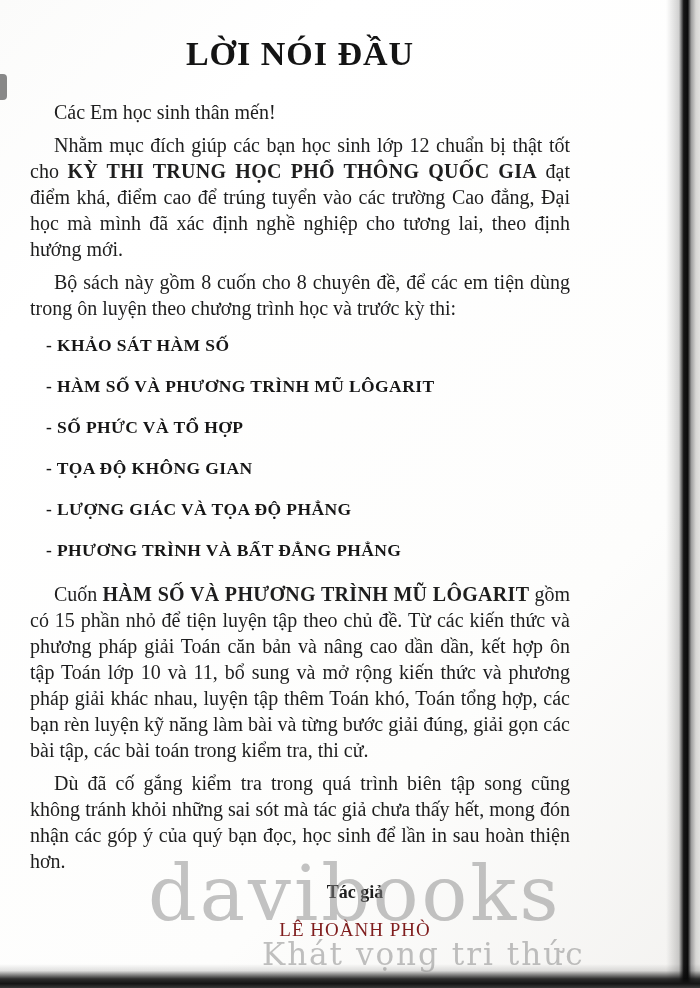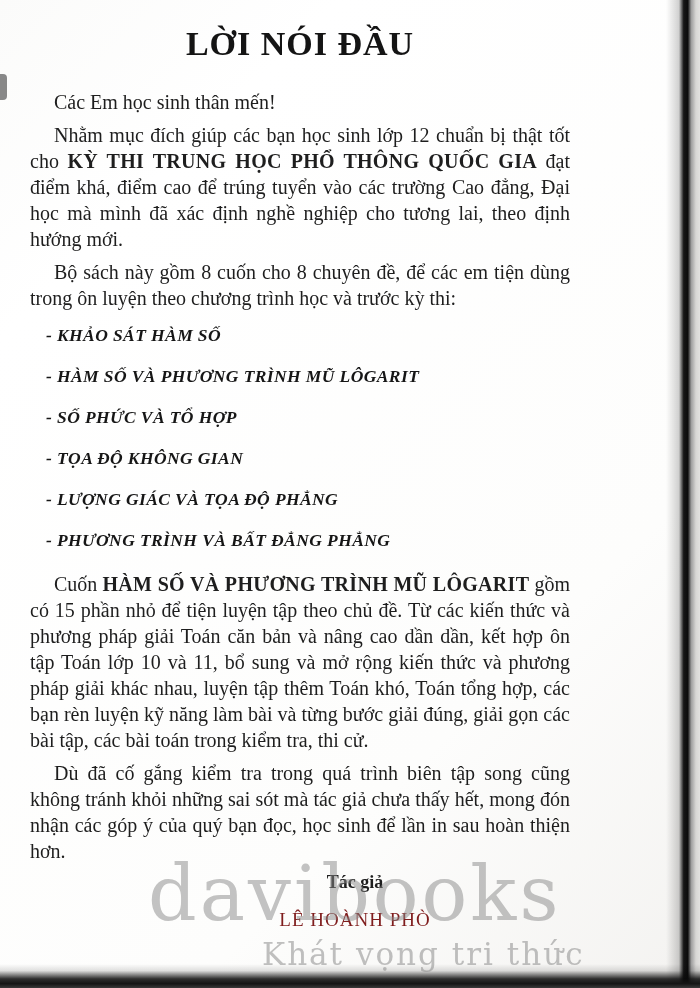--- a/index.html
+++ b/index.html
@@ -15,21 +15,21 @@
     font-family: "Liberation Serif", "DejaVu Serif", serif;
     color: #1e1e1e;
   }
   .page {
     position: absolute;
     inset: 0;
     background: linear-gradient(135deg, #fbfbfa 0%, #ffffff 20%, #fdfdfc 70%, #f3f2f0 100%);
   }
   .content {
     position: absolute;
-    top: 1px;
+    top: 11px;
     left: 0;
     width: 612px;
     padding: 18px 42px 0 30px;
     box-sizing: border-box;
     z-index: 2;
   }
   h1.title {
     margin: 6px 0 26px 0;
     text-align: center;
     font-size: 34px;
@@ -44,21 +44,20 @@
     text-align: justify;
     text-indent: 24px;
   }
   p.para strong {
     font-weight: bold;
     letter-spacing: 0.3px;
   }
   .book-list {
     margin: 14px 0 10px 0;
     padding-left: 16px;
-    font-style: italic;
   }
   .book-item {
     font-weight: bold;
     font-size: 17.5px;
     letter-spacing: 0.4px;
     line-height: 20px;
     margin-bottom: 21px;
     color: #161616;
   }
   .signature {

